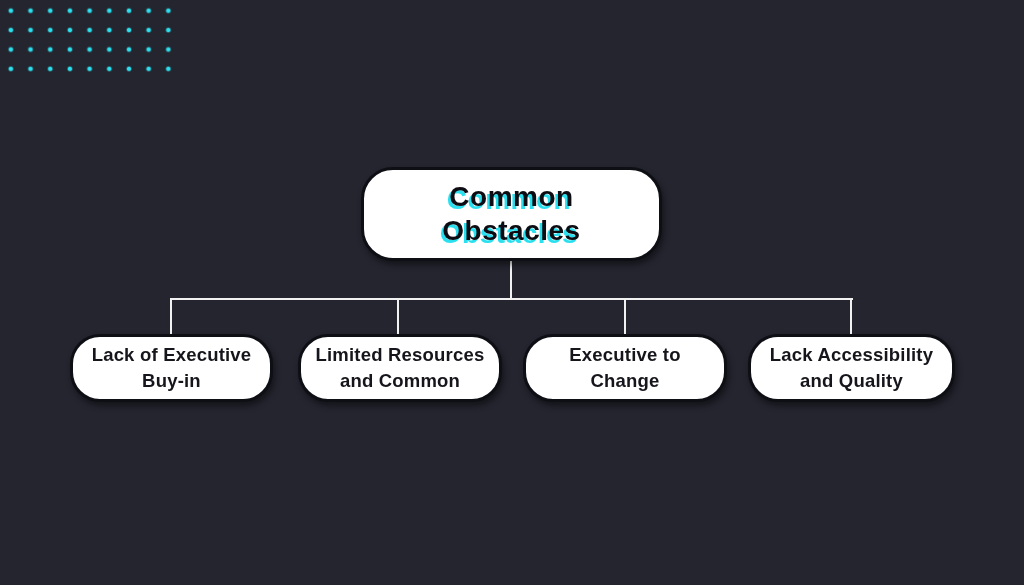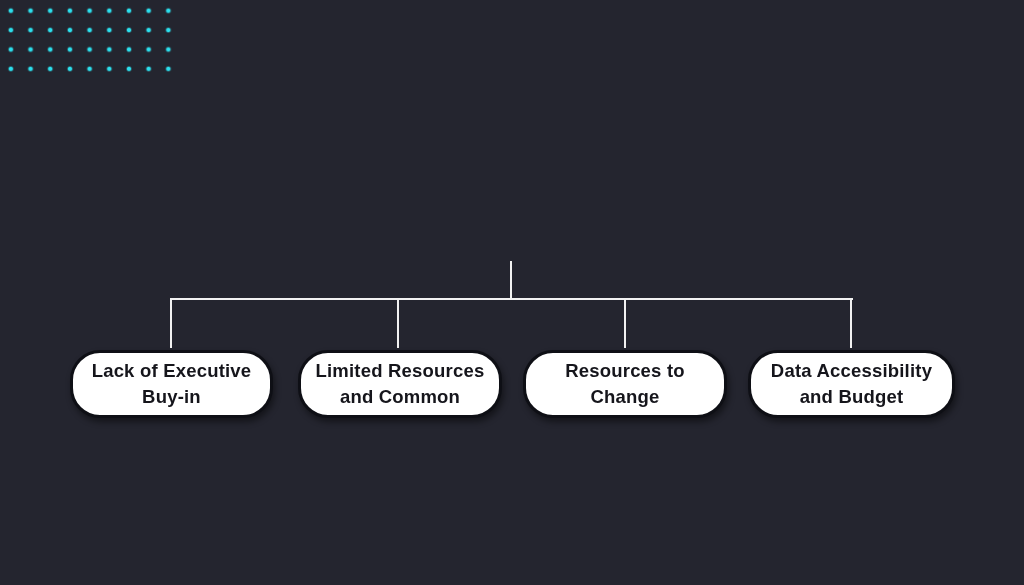--- a/index.html
+++ b/index.html
@@ -65,21 +65,21 @@
   .node-root .label {
     font-size: 28px;
     font-weight: bold;
     line-height: 34px;
     letter-spacing: 0.5px;
     color: #0c0c12;
     max-width: 225px;
     text-shadow: -2.5px 2.5px 0 #2be0ee;
   }
   .node-child {
-    top: 350px;
+    top: 334px;
     height: 68px;
   }
   .node-child .label {
     font-size: 18.5px;
     font-weight: bold;
     line-height: 26px;
     letter-spacing: 0.2px;
     color: #15151b;
     max-width: 178px;
   }
@@ -95,30 +95,33 @@
 
   <div class="dot-grid"></div>
 
   <div class="line stem-root"></div>
   <div class="line h-bar"></div>
   <div class="line drop-1"></div>
   <div class="line drop-2"></div>
   <div class="line drop-3"></div>
   <div class="line drop-4"></div>
 
+  <div class="node node-root">
+    <span class="label">Common Obstacles</span>
+  </div>
 
   <div class="node node-child child-1">
     <span class="label">Lack of Executive Buy-in</span>
   </div>
 
   <div class="node node-child child-2">
     <span class="label">Limited Resources and Common</span>
   </div>
 
   <div class="node node-child child-3">
-    <span class="label">Resources to Change</span>
+    <span class="label">Executive to Change</span>
   </div>
 
   <div class="node node-child child-4">
-    <span class="label">Data Accessibility and Budget</span>
+    <span class="label">Lack Accessibility and Quality</span>
   </div>
 
 </div>
 
 </body></html>

